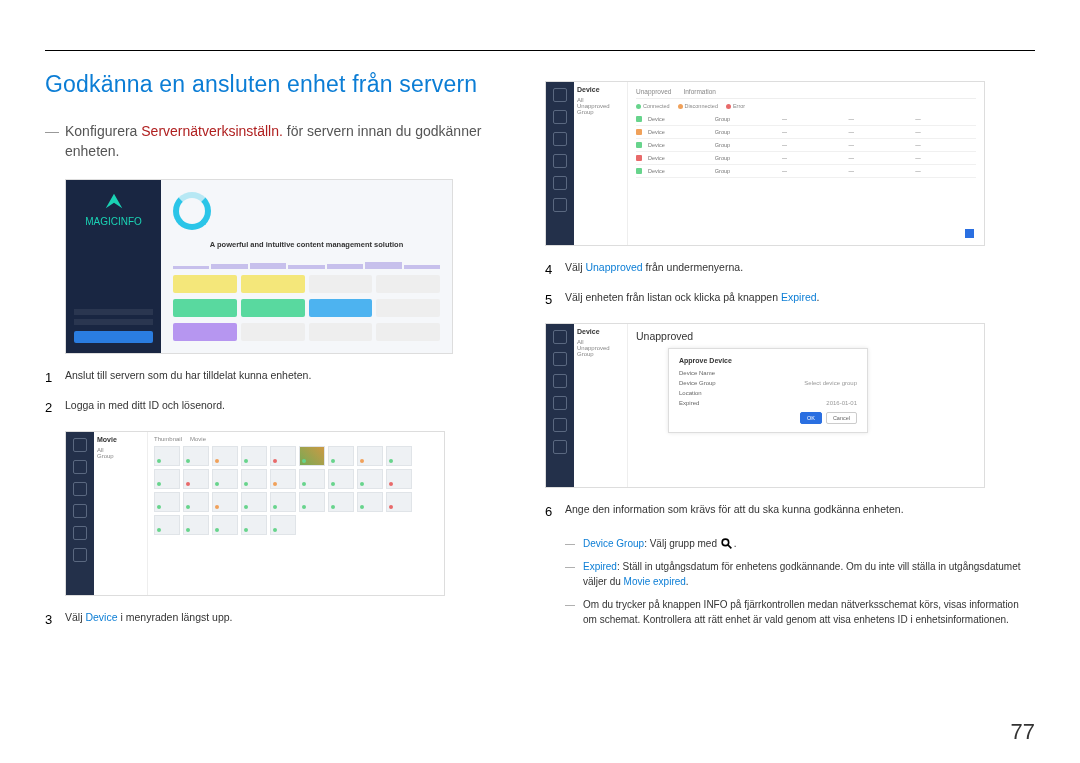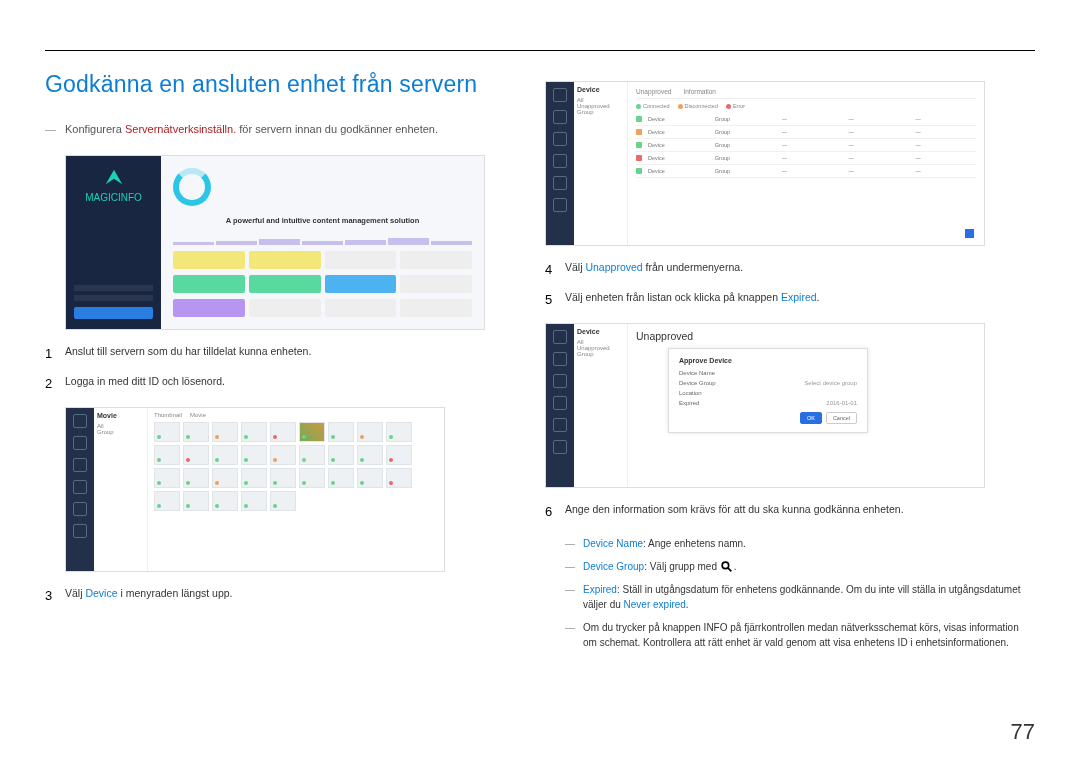--- a/index.html
+++ b/index.html
@@ -26,21 +26,21 @@
   .col-left { flex: 0 0 460px; }
   .col-right { flex: 1; }
   h1.title {
     font-size: 23px;
     font-weight: 400;
     color: #0b7dd5;
     margin-bottom: 24px;
     letter-spacing: 0.2px;
   }
   .note {
-    font-size: 11px;
+    font-size: 14px;
     color: #555;
     margin-bottom: 18px;
     padding-left: 20px;
     position: relative;
     line-height: 1.4;
   }
   .note::before {
     content: "—";
     position: absolute;
     left: 0;
@@ -81,21 +81,21 @@
   }
 
   
   .shot {
     border: 1px solid #ddd;
     background: #f5f7fa;
     margin: 10px 0 14px 20px;
     position: relative;
     overflow: hidden;
   }
-  .shot-login { width: 420px; height: 175px; display: flex; margin-left: 20px; }
+  .shot-login { width: 388px; height: 175px; display: flex; margin-left: 20px; }
   .shot-login .sidebar-dark { width: 95px; background: #192642; display:flex; flex-direction:column; justify-content:space-between; padding:10px 8px; }
   .shot-login .sidebar-dark .logo { color:#1ad2b4; font-size:10px; text-align:center; }
   .shot-login .sidebar-dark .logo svg { display:block; margin:0 auto 4px; }
   .shot-login .sidebar-dark .btn { background:#2a7de1; height:12px; border-radius:2px; }
   .shot-login .main { flex:1; padding:12px; display:flex; flex-direction:column; gap:6px; }
   .shot-login .tagline { font-size:7.5px; font-weight:bold; color:#333; text-align:center; margin-bottom:6px; }
   .chart-row { display:flex; gap:6px; margin-bottom:4px; }
   .donut { width:38px; height:38px; border:6px solid #2bc5e8; border-top-color:#b7e8f4; border-radius:50%; }
   .bars { display:flex; gap:2px; align-items:flex-end; height:30px; flex:1; }
   .bar { flex:1; background:#c7c0ec; }
@@ -493,32 +493,29 @@
 
       <ol class="steps">
         <li>
           <span class="num">6</span>
           <span class="txt">Ange den information som krävs för att du ska kunna godkänna enheten.</span>
         </li>
       </ol>
 
       <div class="sublist">
         <div class="sub-item">
-          <span class="link">Device Name</span><span>: Ange enhetens namn.</span>
-        </div>
-        <div class="sub-item">
           <span class="link">Device Group</span><span>: Välj grupp med </span><span class="search-icon-inline">
               <svg width="13" height="13" viewBox="0 0 24 24" fill="none" stroke="#000" stroke-width="3">
                 <circle cx="10" cy="10" r="6"></circle>
                 <line x1="15" y1="15" x2="21" y2="21"></line>
               </svg>
             </span>.
         </div>
         <div class="sub-item">
-          <span class="link">Expired</span><span>: Ställ in utgångsdatum för enhetens godkännande. Om du inte vill ställa in utgångsdatumet väljer du </span><span class="link">Never expired</span><span>.</span>
+          <span class="link">Expired</span><span>: Ställ in utgångsdatum för enhetens godkännande. Om du inte vill ställa in utgångsdatumet väljer du </span><span class="link">Movie expired</span><span>.</span>
         </div>
         <div class="sub-item">
           <span>Om du trycker på knappen INFO på fjärrkontrollen medan nätverksschemat körs, visas information om schemat. Kontrollera att rätt enhet är vald genom att visa enhetens ID i enhetsinformationen.</span>
         </div>
       </div>
 
     </div>
   </div>
 </div>
 

